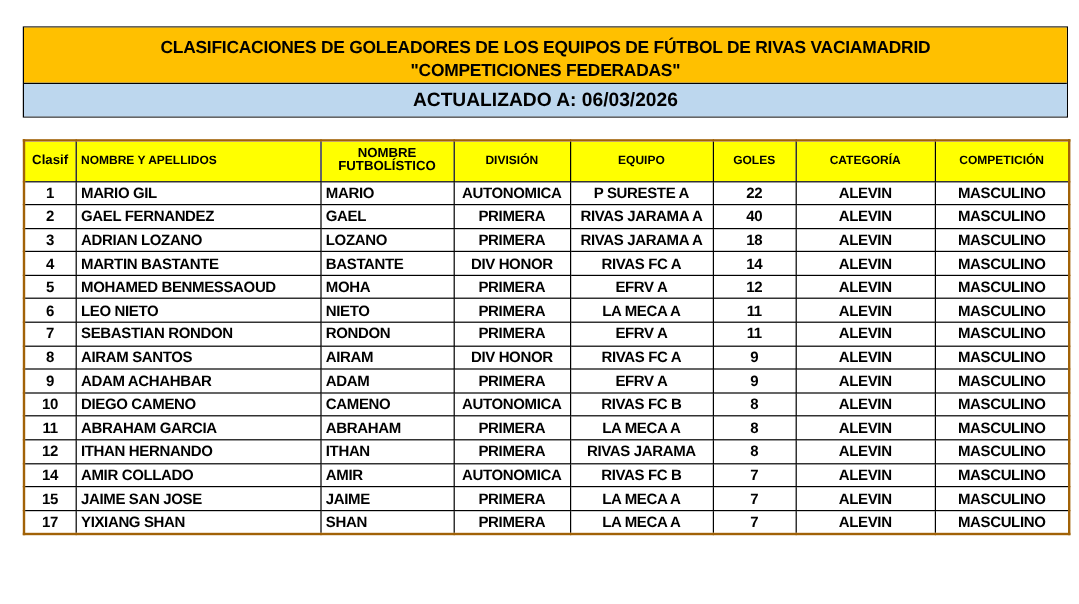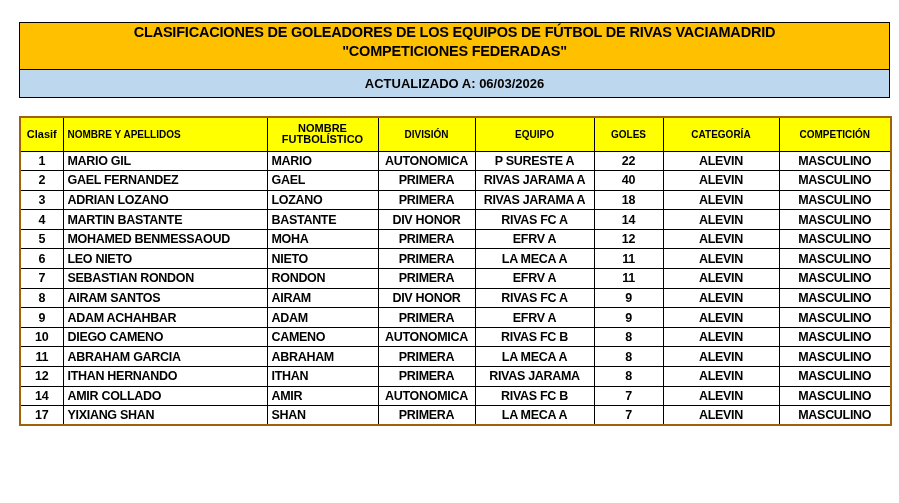--- a/index.html
+++ b/index.html
@@ -22,36 +22,36 @@
     top: 22px;
     width: 871px;
     box-sizing: border-box;
     border: 1px solid #000000;
   }
   .banner-title {
     background: #FFC000;
     height: 46px;
     display: flex;
     flex-direction: column;
-    justify-content: flex-start;
+    justify-content: flex-end;
     text-align: center;
     font-weight: bold;
     font-size: 14.5px;
     line-height: 19px;
     color: #000000;
     letter-spacing: -0.2px;
   }
   .banner-updated {
     background: #BDD7EE;
     border-top: 1px solid #000000;
     height: 27px;
     line-height: 27px;
     text-align: center;
     font-weight: bold;
-    font-size: 13px;
+    font-size: 16px;
     color: #000000;
   }
 
   
   table.scorers {
     position: absolute;
     left: 19px;
     top: 116px;
     width: 871px;
     border-collapse: collapse;
@@ -258,20 +258,30 @@
         <td>14</td>
         <td>AMIR COLLADO</td>
         <td>AMIR</td>
         <td>AUTONOMICA</td>
         <td>RIVAS FC B</td>
         <td>7</td>
         <td>ALEVIN</td>
         <td>MASCULINO</td>
       </tr>
       <tr>
+        <td>15</td>
+        <td>JAIME SAN JOSE</td>
+        <td>JAIME</td>
+        <td>PRIMERA</td>
+        <td>LA MECA A</td>
+        <td>7</td>
+        <td>ALEVIN</td>
+        <td>MASCULINO</td>
+      </tr>
+      <tr>
         <td>17</td>
         <td>YIXIANG SHAN</td>
         <td>SHAN</td>
         <td>PRIMERA</td>
         <td>LA MECA A</td>
         <td>7</td>
         <td>ALEVIN</td>
         <td>MASCULINO</td>
       </tr>
     </tbody>

